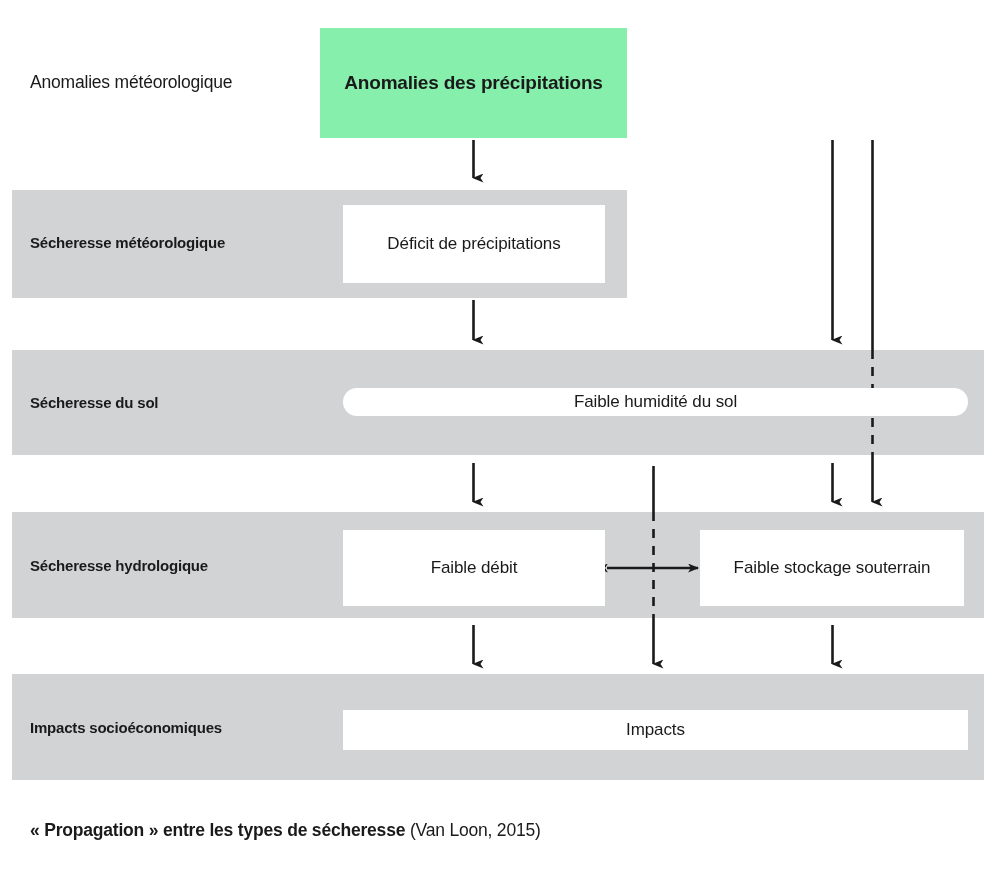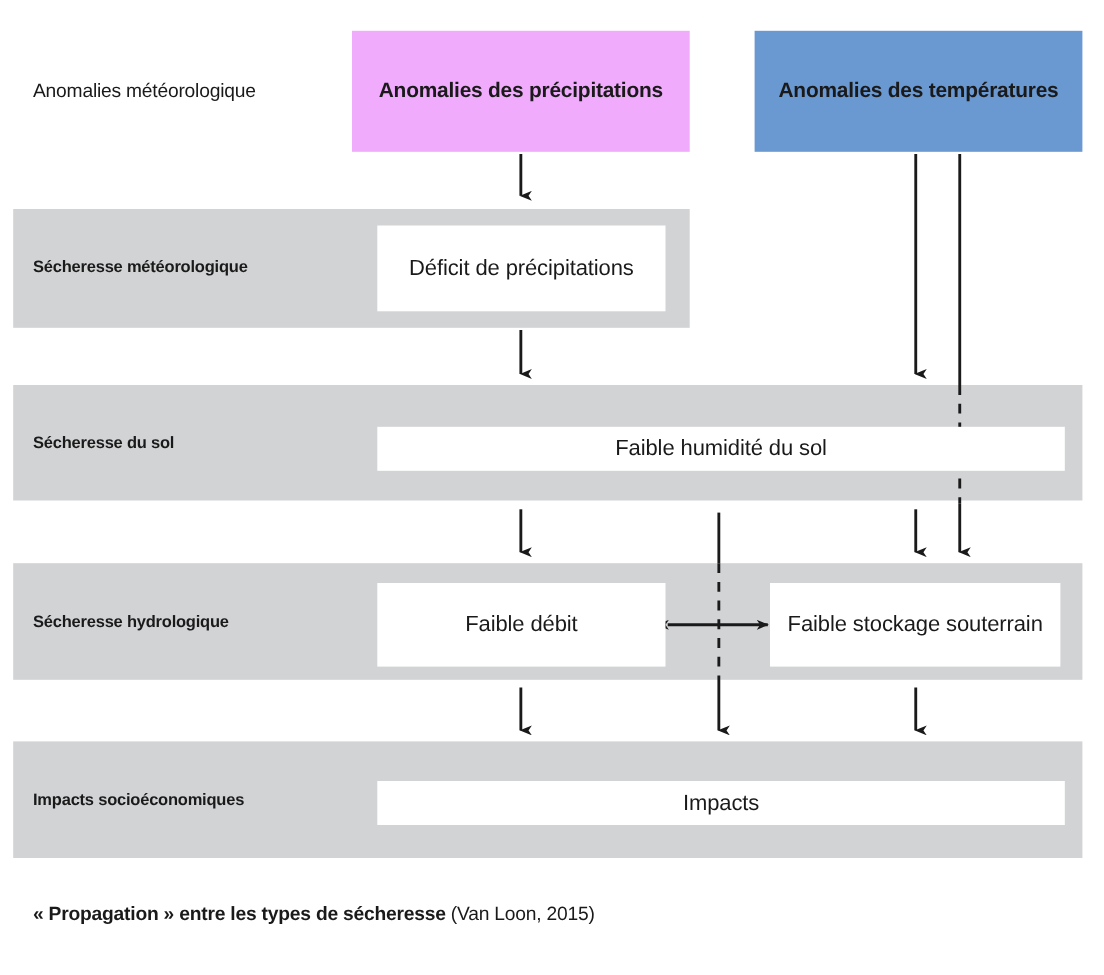--- a/index.html
+++ b/index.html
@@ -31,21 +31,21 @@
     align-items: center;
     justify-content: center;
     font-weight: bold;
     font-size: 19px;
     letter-spacing: -0.2px;
     color: #1a1a1a;
     text-align: center;
   }
   #box-precip {
     left: 320px; top: 28px; width: 307px; height: 110px;
-    background: #f0abfc;
+    background: #86efac;
   }
   #box-temp {
     left: 686px; top: 28px; width: 298px; height: 110px;
     background: #6a98d1;
   }
 
   
   .band {
     position: absolute;
     box-sizing: border-box;
@@ -85,28 +85,28 @@
   }
 
   
   .white-box {
     position: absolute;
     box-sizing: border-box;
     background: #ffffff;
     display: flex;
     align-items: center;
     justify-content: center;
-    font-size: 20px;
+    font-size: 17px;
     letter-spacing: -0.1px;
     color: #1a1a1a;
     text-align: right;
     z-index: 3;
   }
   #wb-deficit { left: 343px; top: 205px; width: 262px; height: 78px; }
-  #wb-humid   { left: 343px; top: 388px; width: 625px; height: 40px; }
+  #wb-humid   { left: 343px; top: 388px; width: 625px; height: 28px; border-radius: 14px; }
   #wb-debit   { left: 343px; top: 530px; width: 262px; height: 76px; }
   #wb-stock   { left: 700px; top: 530px; width: 264px; height: 76px; }
   #wb-impacts { left: 343px; top: 710px; width: 625px; height: 40px; }
 
   
   #arrows {
     position: absolute;
     left: 0; top: 0;
     width: 1004px;
     height: 886px;
@@ -142,21 +142,20 @@
   <div class="row-label" id="label-meteo">Sécheresse météorologique</div>
 
   <div class="row-label" id="label-sol">Sécheresse du sol</div>
 
   <div class="row-label" id="label-hydro">Sécheresse hydrologique</div>
 
   <div class="row-label" id="label-imp">Impacts socioéconomiques</div>
 
   <div class="source-box" id="box-precip">Anomalies des précipitations</div>
 
-  <div class="source-box" id="box-temp">Anomalies des températures</div>
 
   <svg id="arrows" viewBox="0 0 1004 886">
     <defs>
       <marker id="ah" markerWidth="9" markerHeight="11" refX="4.5" refY="10" orient="auto" markerUnits="userSpaceOnUse">
         <path d="M0,0 L4.5,11 L9,0 L4.5,3 Z" fill="#1a1a1a"></path>
       </marker>
       <marker id="ahL" markerWidth="11" markerHeight="9" refX="10" refY="4.5" orient="auto" markerUnits="userSpaceOnUse">
         <path d="M11,0 L0,4.5 L11,9 L8,4.5 Z" fill="#1a1a1a"></path>
       </marker>
       <marker id="ahR" markerWidth="11" markerHeight="9" refX="10" refY="4.5" orient="auto" markerUnits="userSpaceOnUse">

